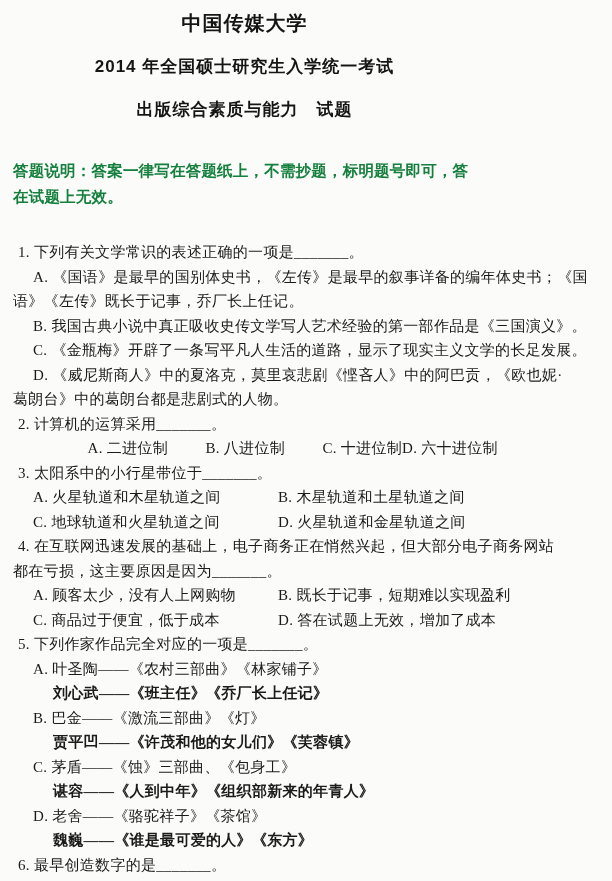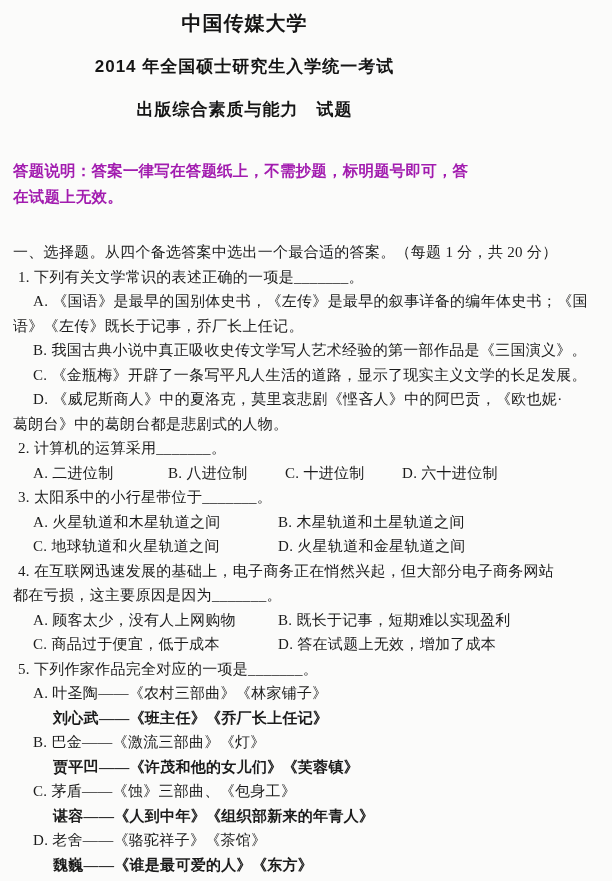--- a/index.html
+++ b/index.html
@@ -33,21 +33,21 @@
     letter-spacing: 1px;
   }
   .title-line.first { font-size: 20px; }
   
   .note {
     margin-top: 27px;
     font-family: "Liberation Sans", "DejaVu Sans", sans-serif;
     font-weight: 700;
     font-size: 15.5px;
     line-height: 26px;
-    color: #a21caf;
+    color: #15803d;
     letter-spacing: 0.2px;
   }
   
   .body-text {
     margin-top: 30px;
     font-size: 15px;
     letter-spacing: 0.3px;
   }
   .line {
     line-height: 24.5px;
@@ -55,20 +55,21 @@
   }
   .l0   { padding-left: 5px;  }   
   .l1   { padding-left: 20px; }   
   .l2   { padding-left: 40px; font-weight: bold; }   
   .cont { padding-left: 0;    }   
   
   .optrow4 {
     display: grid;
     grid-template-columns: 135px 117px 117px auto;
     padding-left: 20px;
+    text-align: right;
   }
   
   .optrow2 {
     display: grid;
     grid-template-columns: 245px auto;
     padding-left: 20px;
   }
 </style>
 </head>
 <body>
@@ -78,21 +79,20 @@
   <div class="titles">
     <div class="title-line first">中国传媒大学</div>
     <div class="title-line">2014 年全国硕士研究生入学统一考试</div>
     <div class="title-line">出版综合素质与能力　试题</div>
   </div>
 
   <div class="note">答题说明：答案一律写在答题纸上，不需抄题，标明题号即可，答在试题上无效。</div>
 
   <div class="body-text">
 
-    <div class="line">一、选择题。从四个备选答案中选出一个最合适的答案。（每题 1 分，共 20 分）</div>
 
     <div>
       <div class="line l0">1.  下列有关文学常识的表述正确的一项是_______。</div>
       <div class="line l1">A. 《国语》是最早的国别体史书，《左传》是最早的叙事详备的编年体史书；《国</div>
       <div class="line cont">语》《左传》既长于记事，乔厂长上任记。</div>
       <div class="line l1">B. 我国古典小说中真正吸收史传文学写人艺术经验的第一部作品是《三国演义》。</div>
       <div class="line l1">C. 《金瓶梅》开辟了一条写平凡人生活的道路，显示了现实主义文学的长足发展。</div>
       <div class="line l1">D. 《威尼斯商人》中的夏洛克，莫里哀悲剧《悭吝人》中的阿巴贡，《欧也妮·</div>
       <div class="line cont">葛朗台》中的葛朗台都是悲剧式的人物。</div>
     </div>

